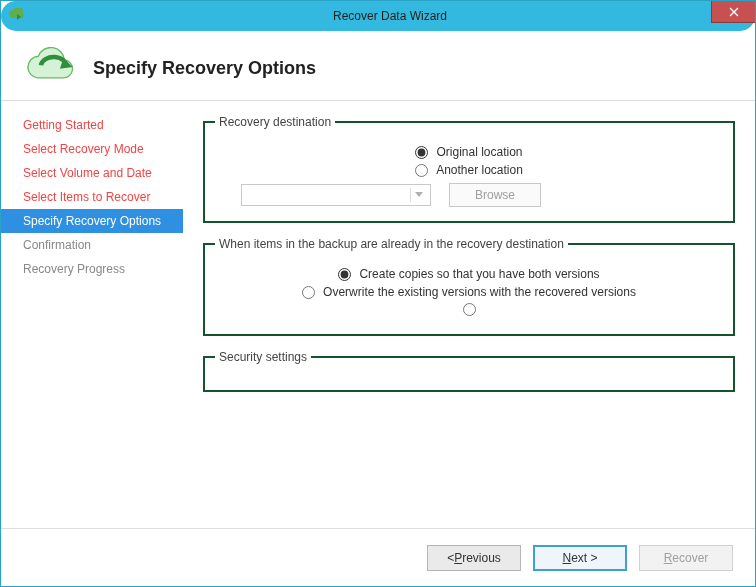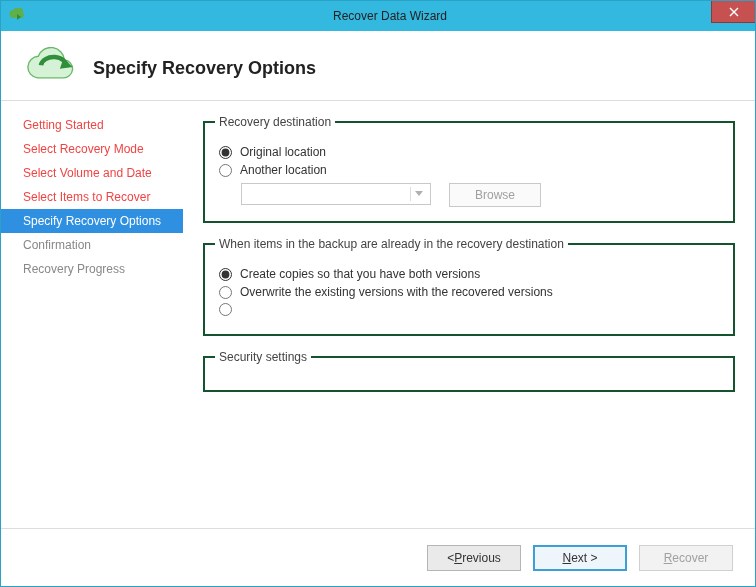--- a/index.html
+++ b/index.html
@@ -1,37 +1,37 @@
 <!DOCTYPE html>
 <html><head>
 <meta charset="utf-8">
 <style>
   * { box-sizing: border-box; }
   html, body { margin:0; padding:0; font-family: "Segoe UI", Tahoma, sans-serif; font-size: 12px; color:#333; }
   .window { width:756px; height:587px; border:1px solid #2aa2c5; display:flex; flex-direction:column; background:#fff; }
-  .titlebar { height:30px; background:#33b8df; display:flex; align-items:center; position:relative; }
+  .titlebar { height:30px; background:#33b8df; display:flex; align-items:center; position:relative;border-radius:15px; }
   .title-icon { width:16px; height:16px; margin-left:8px; display:flex; align-items:center; justify-content:center;}
   .title-text { flex:1; text-align:center; font-size:12px; color:#222; }
   .close-btn { width:44px; height:22px; background:#c75050; color:#fff; position:absolute; right:0; top:0; display:flex; align-items:center; justify-content:center; border:1px solid #8b3a3a; border-top:none; border-right:none; cursor:default;}
   .close-btn svg { width:10px; height:10px; }
   .header { display:flex; align-items:center; padding:16px 22px 10px 22px; border-bottom:1px solid #ddd; gap:16px;}
   .header-icon svg { width:54px; height:40px; }
   .header-title { font-size:18px; font-weight:600; color:#222; }
   .body { flex:1; display:flex; overflow:hidden; }
   .sidebar { width:182px; padding:12px 0 0 0; border-right: none; }
   .sidebar-item { padding:5px 12px 5px 22px; font-size:12px; color:#ef4444; white-space:nowrap; cursor:default;}
   .sidebar-item.active { background:#2f8fe0; color:#fff; }
   .sidebar-item.dim { color:#888; }
   .content { flex:1; padding:14px 20px 8px 20px; overflow:auto; }
   fieldset.group { border:2px solid #14532d; margin:0 0 14px 0; padding:12px 14px 14px 14px; position:relative; }
   fieldset.group legend { font-size:12px; color:#444; padding:0 4px; margin-left:-4px; }
-  .row { display:flex; align-items:center; gap:8px; margin:4px 0; }
+  .row { display:flex; align-items:center; gap:8px; margin:4px 0;justify-content:center; }
   .radio, .check { width:13px; height:13px; accent-color:#333; margin:0; }
   .opt-label { font-size:12px; }
-  .indent { margin-left:22px; display:flex; align-items:flex-start; gap:10px; margin-top:6px;}
+  .indent { margin-left:22px; display:flex; align-items:center; gap:10px; margin-top:6px;}
   .combo { position:relative; width:190px; }
   .combo-box { width:190px; height:22px; border:1px solid #c9c9c9; background:#fff; color:#888; display:flex; align-items:center; justify-content:flex-end; padding-right:4px;}
   .combo-arrow { width:16px; height:14px; border-left:1px solid #ddd; display:flex; align-items:center; justify-content:center;}
   .browse-btn { width:92px; height:24px; border:1px solid #c9c9c9; background:#fafafa; color:#a0a0a0; display:flex; align-items:center; justify-content:center; margin-left:8px;}
   .footer { border-top:1px solid #ddd; height:58px; display:flex; align-items:center; justify-content:flex-end; padding-right:22px; gap:12px;}
   .ftr-btn { width:94px; height:26px; border:1px solid #b5b5b5; background:#eaeaea; display:flex; align-items:center; justify-content:center; font-size:12px; color:#333; cursor:default;}
   .ftr-btn.primary { border:2px solid #3d9fd6; background:#eef6fb;}
   .ftr-btn.disabled { color:#a0a0a0; background:#f2f2f2; border:1px solid #d0d0d0;}
   .underline-accesskey { text-decoration: underline; text-underline-offset: 1px; }
 </style>

